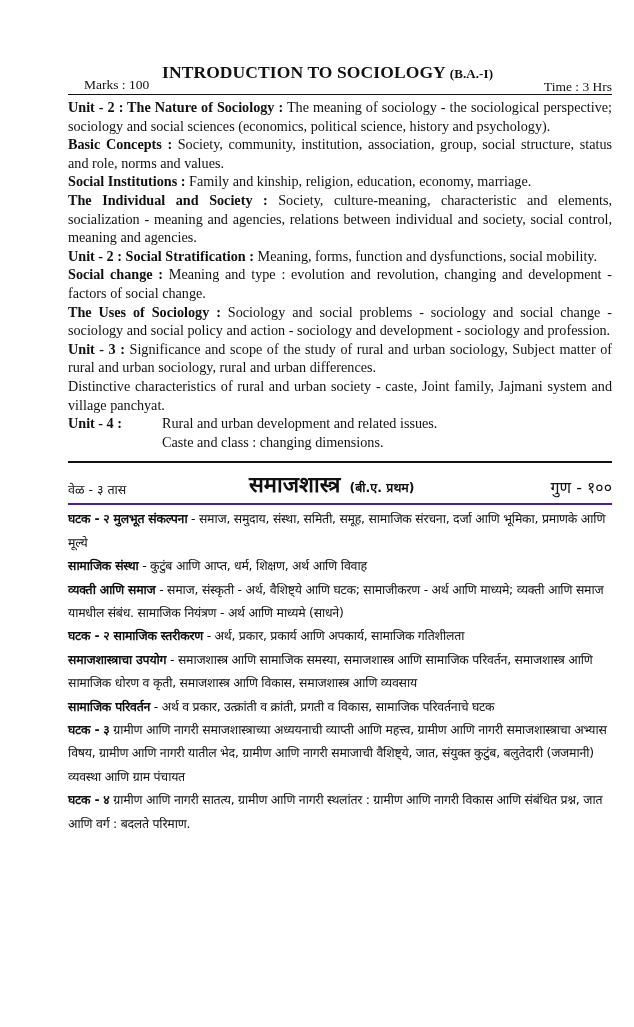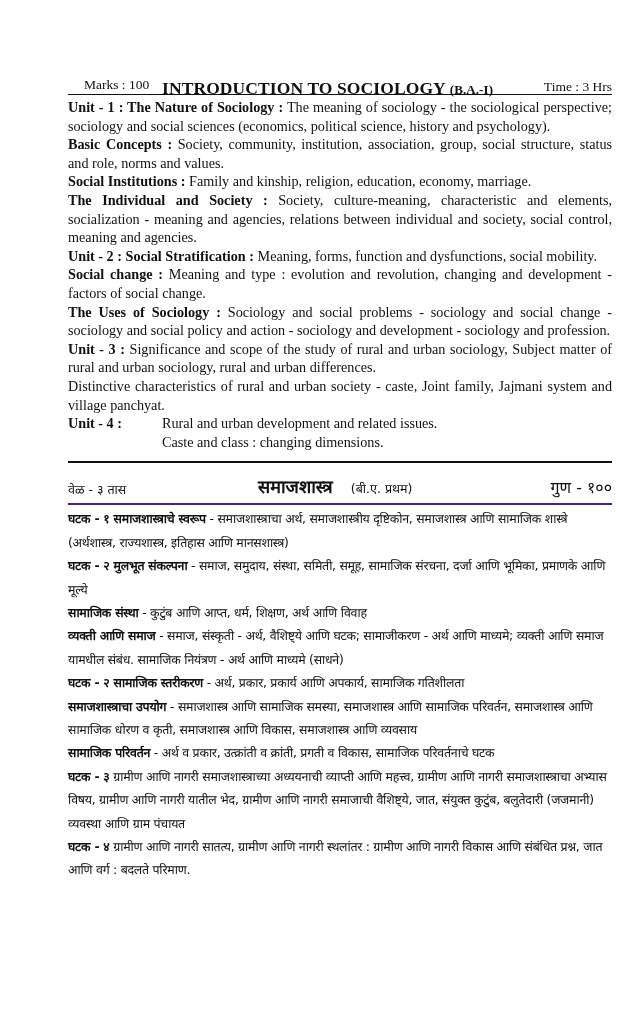--- a/index.html
+++ b/index.html
@@ -3,49 +3,49 @@
   <meta charset="utf-8">
   <style>
     html, body { margin: 0; padding: 0; background: #ffffff; }
     body { width: 634px; height: 1027px; position: relative; overflow: hidden; color: #111; }
     .page { position: absolute; left: 68px; top: 62px; width: 544px; font-family: "Liberation Serif", "DejaVu Serif", serif; }
     .en { font-size: 14.2px; line-height: 18.6px; text-align: justify; }
     .en b { font-weight: bold; }
     .header { position: relative; height: 32px; border-bottom: 1.6px solid #111; margin-bottom: 3px; }
     .marks { position: absolute; left: 16px; bottom: 1px; font-size: 13.5px; }
     .time { position: absolute; right: 0; bottom: -1px; font-size: 13.5px; margin-top: 14px; }
-    .title { position: absolute; left: 94px; top: 16px; font-size: 17.5px; font-weight: bold; letter-spacing: 0.1px; }
+    .title { position: absolute; left: 94px; top: 0; font-size: 17.5px; font-weight: bold; letter-spacing: 0.1px; }
     .title small { font-size: 13px; font-weight: bold; }
     .para { margin: 0; }
     .unit4 { display: grid; grid-template-columns: 94px 1fr; }
     .unit4 .lines div { line-height: 18.6px; }
     .divider { border-top: 2.2px solid #111; margin-top: 10px; }
     .mr { font-family: "DejaVu Sans", sans-serif; }
     .mr-header { position: relative; height: 36px; border-bottom: 2px solid #4c1d95; margin-top: 4px; }
     .mr-time { position: absolute; left: 0; bottom: 5px; font-size: 12.5px; }
     .mr-title { position: absolute; left: 178px; bottom: 5px; font-size: 18px; font-weight: bold; }
-    .mr-title span { font-size: 12.5px; font-weight: normal; margin-left: 6px; }
+    .mr-title span { font-size: 12.5px; font-weight: bold; margin-left: 6px; }
     .mr-marks { position: absolute; right: 0; bottom: 5px; font-size: 16px; }
     .mr-body { font-size: 12.4px; line-height: 23.4px; margin-top: 2px; letter-spacing: -0.25px; }
     .mr-body b { font-weight: bold; }
     .mr-body p { margin: 0; }
   </style>
 </head>
 <body>
 
 <div class="page">
 
   <div class="header">
     <span class="marks">Marks : 100</span>
     <span class="title"><span>INTRODUCTION TO SOCIOLOGY</span> <small>(B.A.-I)</small></span>
     <span class="time">Time : 3 Hrs</span>
   </div>
 
   <div class="en">
-    <p class="para"><b>Unit - 1 :  The Nature of Sociology :</b><span> The meaning of sociology - the sociological perspective; sociology and social sciences (economics, political science, history and psychology).</span></p>
+    <p class="para"><b>Unit - 2 :  The Nature of Sociology :</b><span> The meaning of sociology - the sociological perspective; sociology and social sciences (economics, political science, history and psychology).</span></p>
     <p class="para"><b>Basic Concepts :</b><span> Society, community, institution, association, group, social structure, status and role, norms and values.</span></p>
     <p class="para"><b>Social Institutions :</b><span> Family and kinship, religion, education, economy, marriage.</span></p>
     <p class="para"><b>The Individual and Society :</b><span> Society, culture-meaning, characteristic and elements, socialization - meaning and agencies, relations between individual and society, social control, meaning and agencies.</span></p>
     <p class="para"><b>Unit - 2 : Social Stratification :</b><span> Meaning, forms, function and dysfunctions, social mobility.</span></p>
     <p class="para"><b>Social change :</b><span> Meaning and type : evolution and revolution, changing and development - factors of social change.</span></p>
     <p class="para"><b>The Uses of Sociology :</b><span> Sociology and social problems - sociology and social change - sociology and social policy and action - sociology and development - sociology and profession.</span></p>
     <p class="para"><b>Unit - 3 :</b><span>  Significance and scope of the study of rural and urban sociology, Subject matter of rural and urban sociology, rural and urban differences.</span></p>
     <p class="para"><span>Distinctive characteristics of rural and urban society - caste, Joint family, Jajmani system and village panchyat.</span></p>
     <div class="unit4">
       <b>Unit - 4 :</b>
@@ -53,26 +53,25 @@
         <div>Rural and urban development and related issues.</div>
         <div>Caste and class : changing dimensions.</div>
       </div>
     </div>
   </div>
 
   <div class="divider"></div>
 
   <div class="mr mr-header">
     <span class="mr-time">वेळ - ३ तास</span>
-    <span class="mr-title"><span style="font-size:18px;font-weight:bold;margin:12px">समाजशास्त्र</span><span>(बी.ए. प्रथम)</span></span>
+    <span class="mr-title"><span style="font-size:22px;font-weight:bold;margin:3px">समाजशास्त्र</span><span>(बी.ए. प्रथम)</span></span>
     <span class="mr-marks">गुण - १००</span>
   </div>
 
   <div class="mr mr-body">
-    <p><b>घटक - १ समाजशास्त्राचे स्वरूप</b><span> - समाजशास्त्राचा अर्थ, समाजशास्त्रीय दृष्टिकोन, समाजशास्त्र आणि सामाजिक शास्त्रे (अर्थशास्त्र, राज्यशास्त्र, इतिहास आणि मानसशास्त्र)</span></p>
     <p><b>घटक - २ मुलभूत संकल्पना</b><span> - समाज, समुदाय, संस्था, समिती, समूह, सामाजिक संरचना, दर्जा आणि भूमिका, प्रमाणके आणि मूल्ये</span></p>
     <p><b>सामाजिक संस्था</b><span>  - कुटुंब आणि आप्त, धर्म, शिक्षण, अर्थ आणि विवाह</span></p>
     <p><b>व्यक्ती आणि समाज</b><span> - समाज, संस्कृती - अर्थ, वैशिष्ट्ये आणि घटक; सामाजीकरण - अर्थ आणि माध्यमे; व्यक्ती आणि समाज यामधील संबंध. सामाजिक नियंत्रण - अर्थ आणि माध्यमे (साधने)</span></p>
     <p><b>घटक - २ सामाजिक स्तरीकरण</b><span> - अर्थ, प्रकार, प्रकार्य आणि अपकार्य, सामाजिक गतिशीलता</span></p>
     <p><b>समाजशास्त्राचा उपयोग</b><span> - समाजशास्त्र आणि सामाजिक समस्या, समाजशास्त्र आणि सामाजिक परिवर्तन, समाजशास्त्र आणि सामाजिक धोरण व कृती, समाजशास्त्र आणि विकास, समाजशास्त्र आणि व्यवसाय</span></p>
     <p><b>सामाजिक परिवर्तन</b><span> - अर्थ व प्रकार, उत्क्रांती व क्रांती, प्रगती व विकास, सामाजिक परिवर्तनाचे घटक</span></p>
     <p><b>घटक - ३</b><span>  ग्रामीण आणि नागरी समाजशास्त्राच्या अध्ययनाची व्याप्ती आणि महत्त्व, ग्रामीण आणि नागरी समाजशास्त्राचा अभ्यास विषय,  ग्रामीण आणि नागरी यातील भेद, ग्रामीण आणि नागरी समाजाची वैशिष्ट्ये, जात, संयुक्त कुटुंब, बलुतेदारी (जजमानी) व्यवस्था आणि ग्राम पंचायत</span></p>
     <p><b>घटक - ४</b><span>  ग्रामीण आणि नागरी सातत्य, ग्रामीण आणि नागरी स्थलांतर : ग्रामीण आणि नागरी विकास आणि संबंधित प्रश्न, जात आणि वर्ग : बदलते परिमाण.</span></p>
   </div>
 

